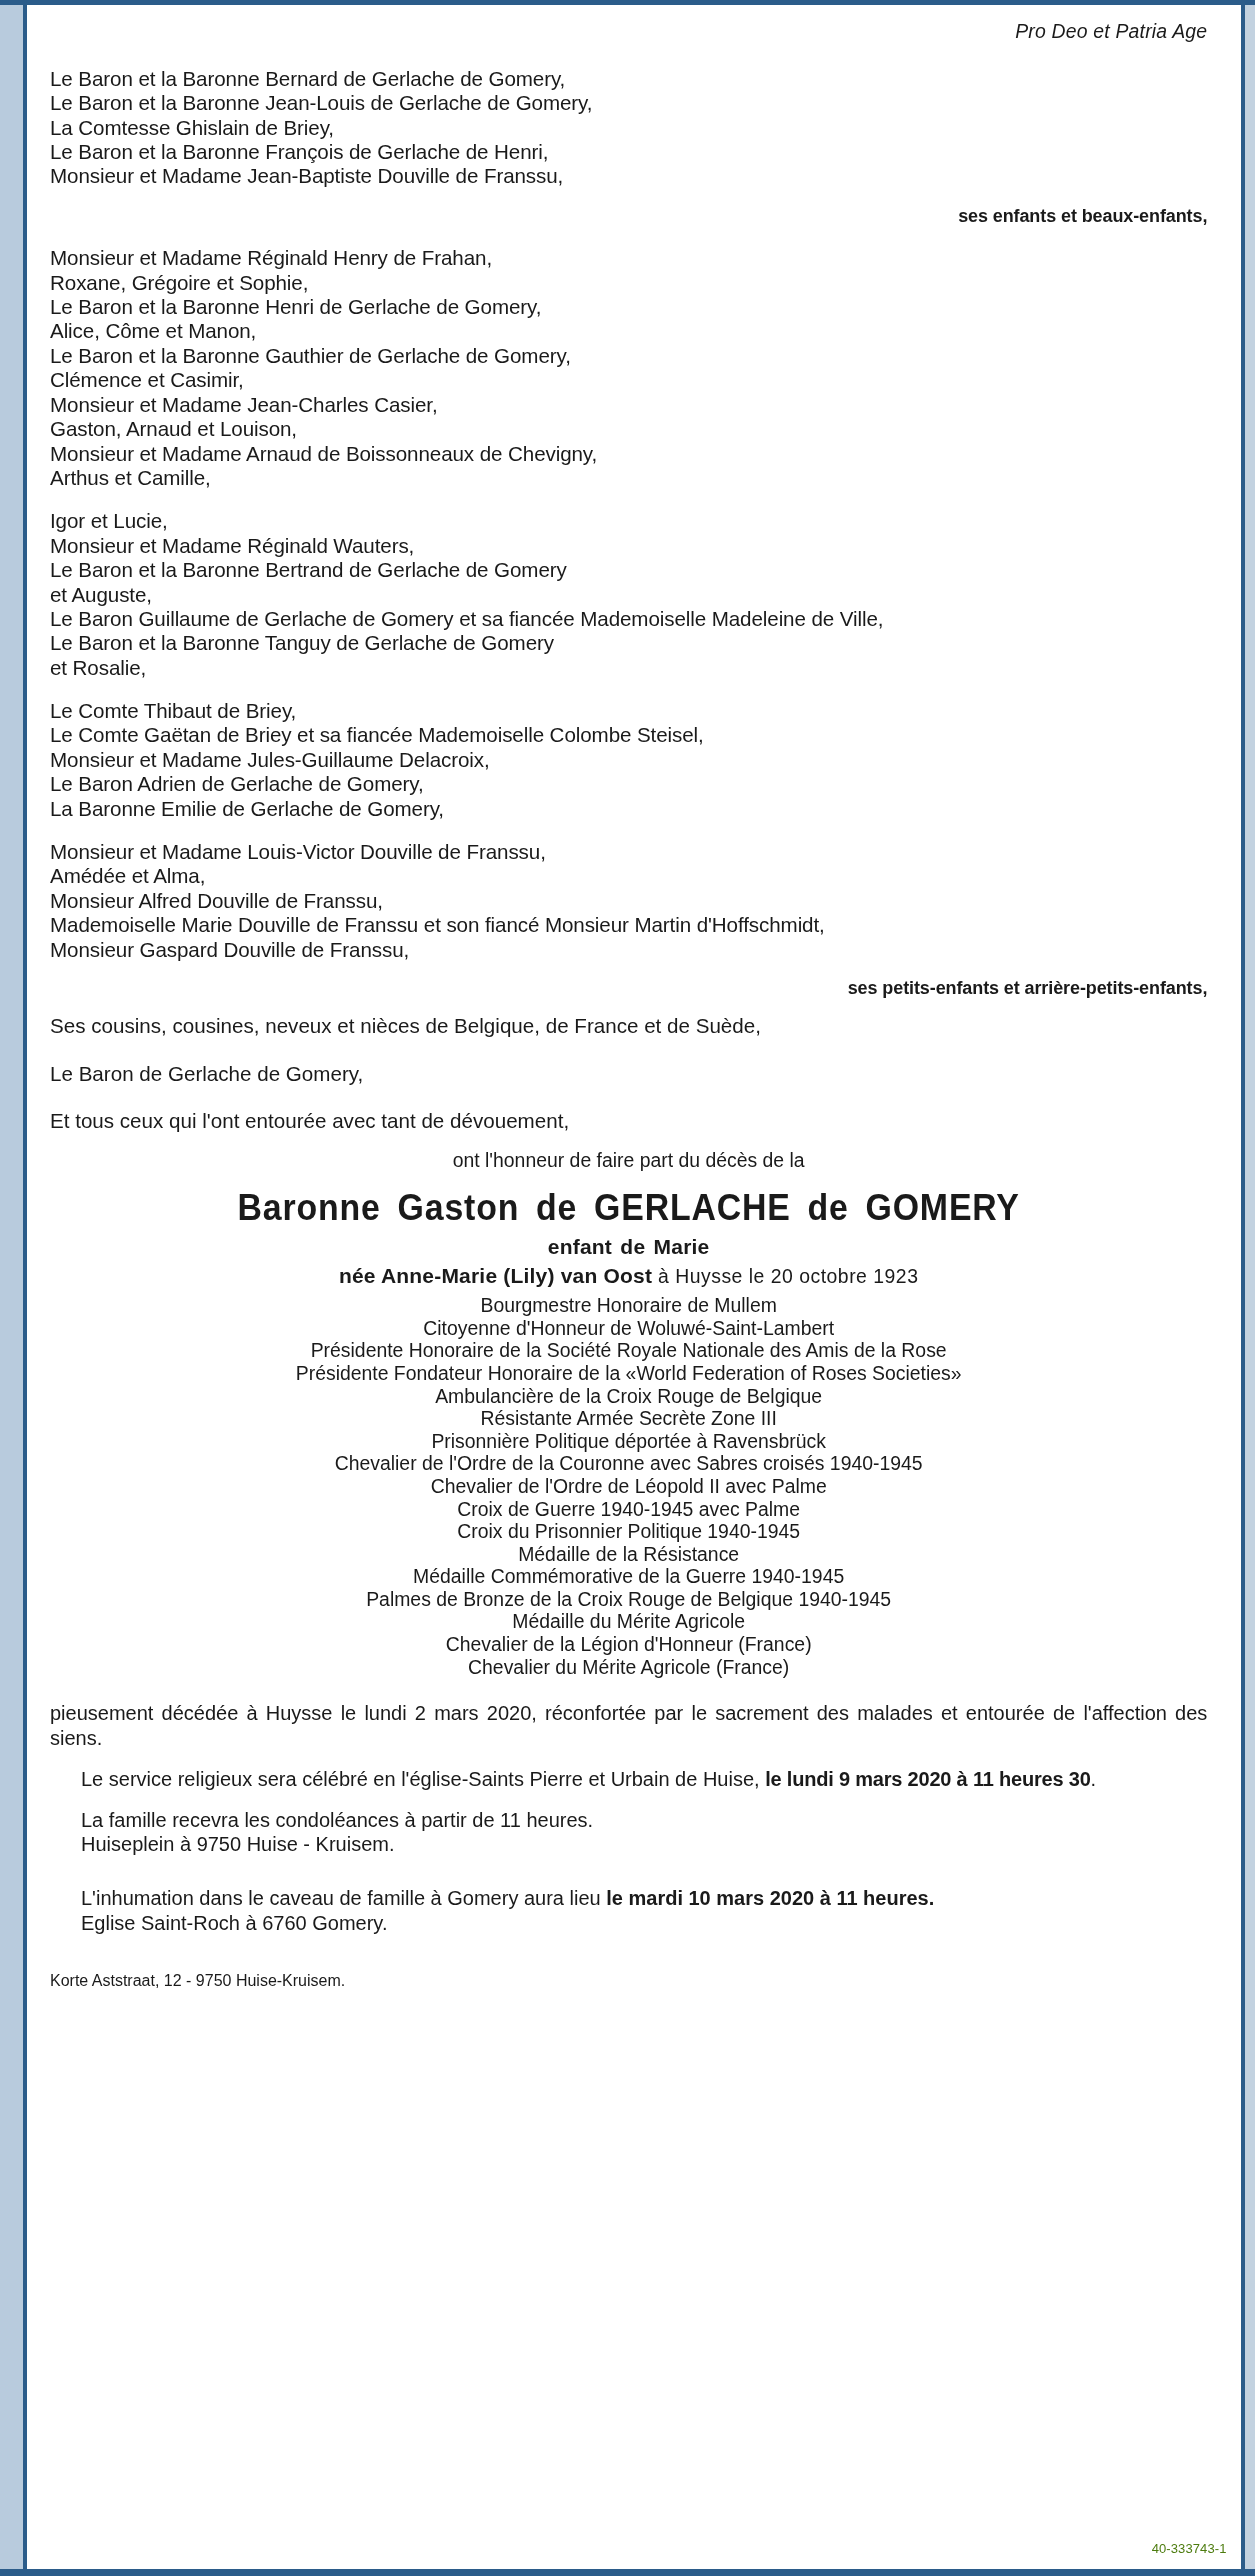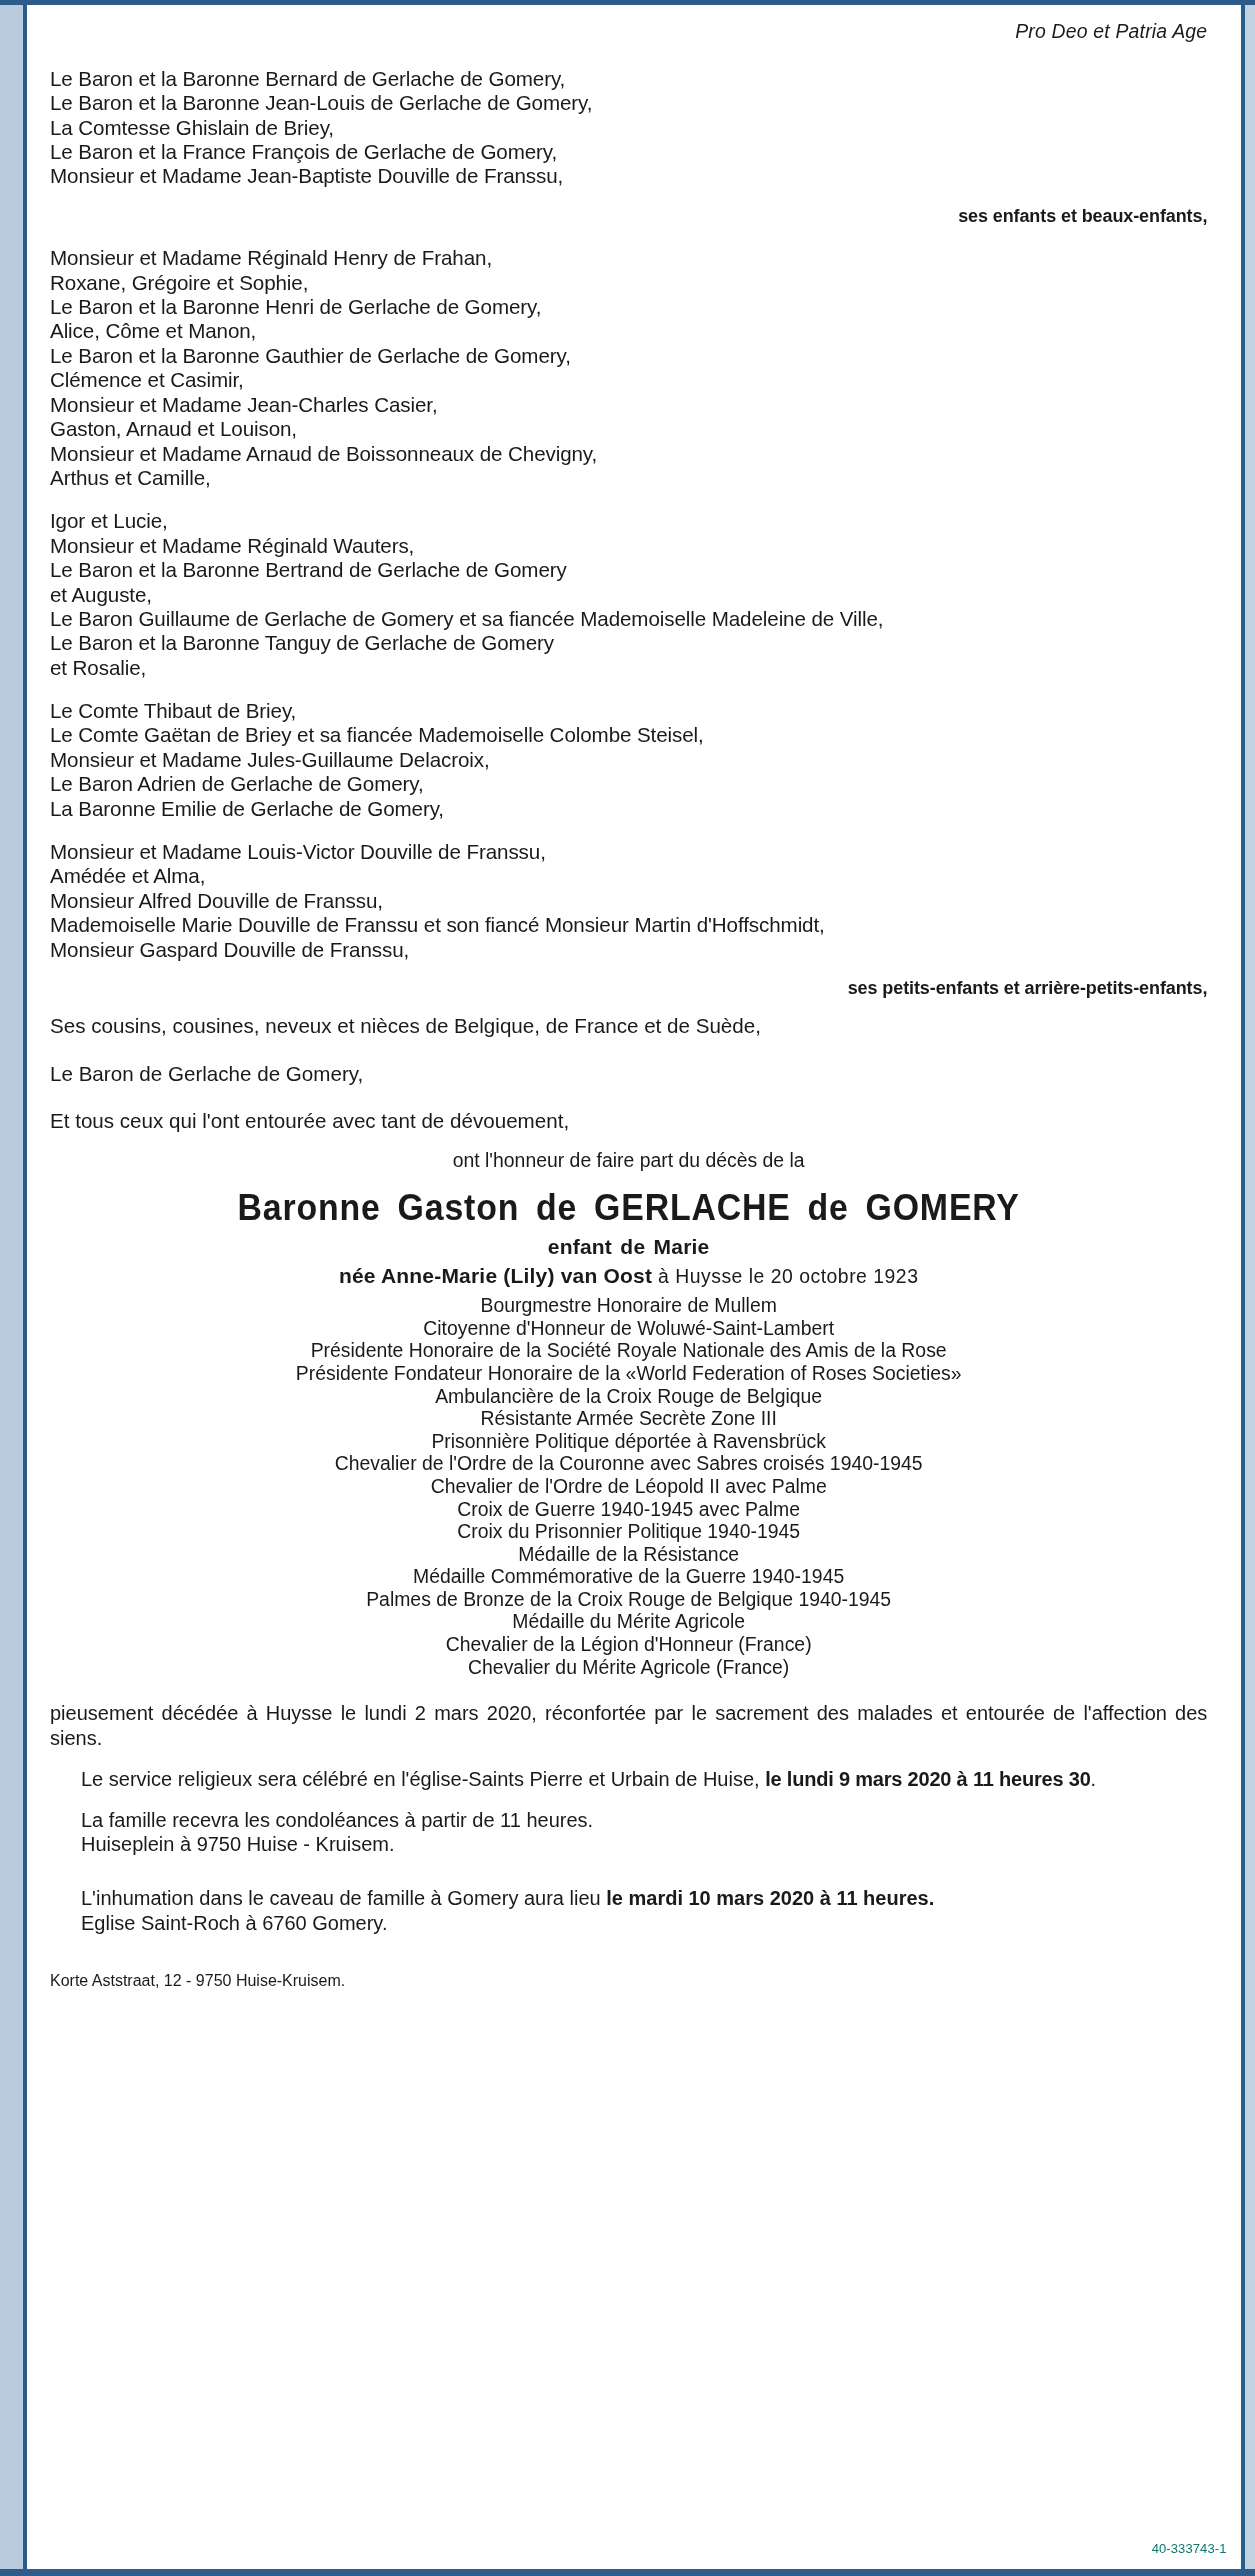--- a/index.html
+++ b/index.html
@@ -155,21 +155,21 @@
     font-size: 16px;
     line-height: 1.215;
     margin-top: 36px;
   }
   .refnum {
     position: absolute;
     right: 29.5px;
     bottom: 20px;
     font-size: 13px;
     letter-spacing: 0.1px;
-    color: #0f766e;
+    color: #4d7c0f;
   }
 </style>
 </head>
 <body>
 
 <div class="page">
 
   <div class="edge-top"></div>
   <div class="edge-left-tint"></div>
   <div class="edge-left-rule"></div>
@@ -178,21 +178,21 @@
   <div class="edge-bottom"></div>
 
   <div class="content">
 
     <div class="motto">Pro Deo et Patria Age</div>
 
     <div class="group">
       <div class="nameline">Le Baron et la Baronne Bernard de Gerlache de Gomery,</div>
       <div class="nameline">Le Baron et la Baronne Jean-Louis de Gerlache de Gomery,</div>
       <div class="nameline">La Comtesse Ghislain de Briey,</div>
-      <div class="nameline">Le Baron et la France François de Gerlache de Gomery,</div>
+      <div class="nameline">Le Baron et la Baronne François de Gerlache de Henri,</div>
       <div class="nameline">Monsieur et Madame Jean-Baptiste Douville de Franssu,</div>
       <div class="rel-label" style="margin-top:17px;">ses enfants et beaux-enfants,</div>
     </div>
 
     <div class="group">
       <div class="nameline">Monsieur et Madame Réginald Henry de Frahan,</div>
       <div class="nameline">Roxane, Grégoire et Sophie,</div>
       <div class="nameline">Le Baron et la Baronne Henri de Gerlache de Gomery,</div>
       <div class="nameline">Alice, Côme et Manon,</div>
       <div class="nameline">Le Baron et la Baronne Gauthier de Gerlache de Gomery,</div>

